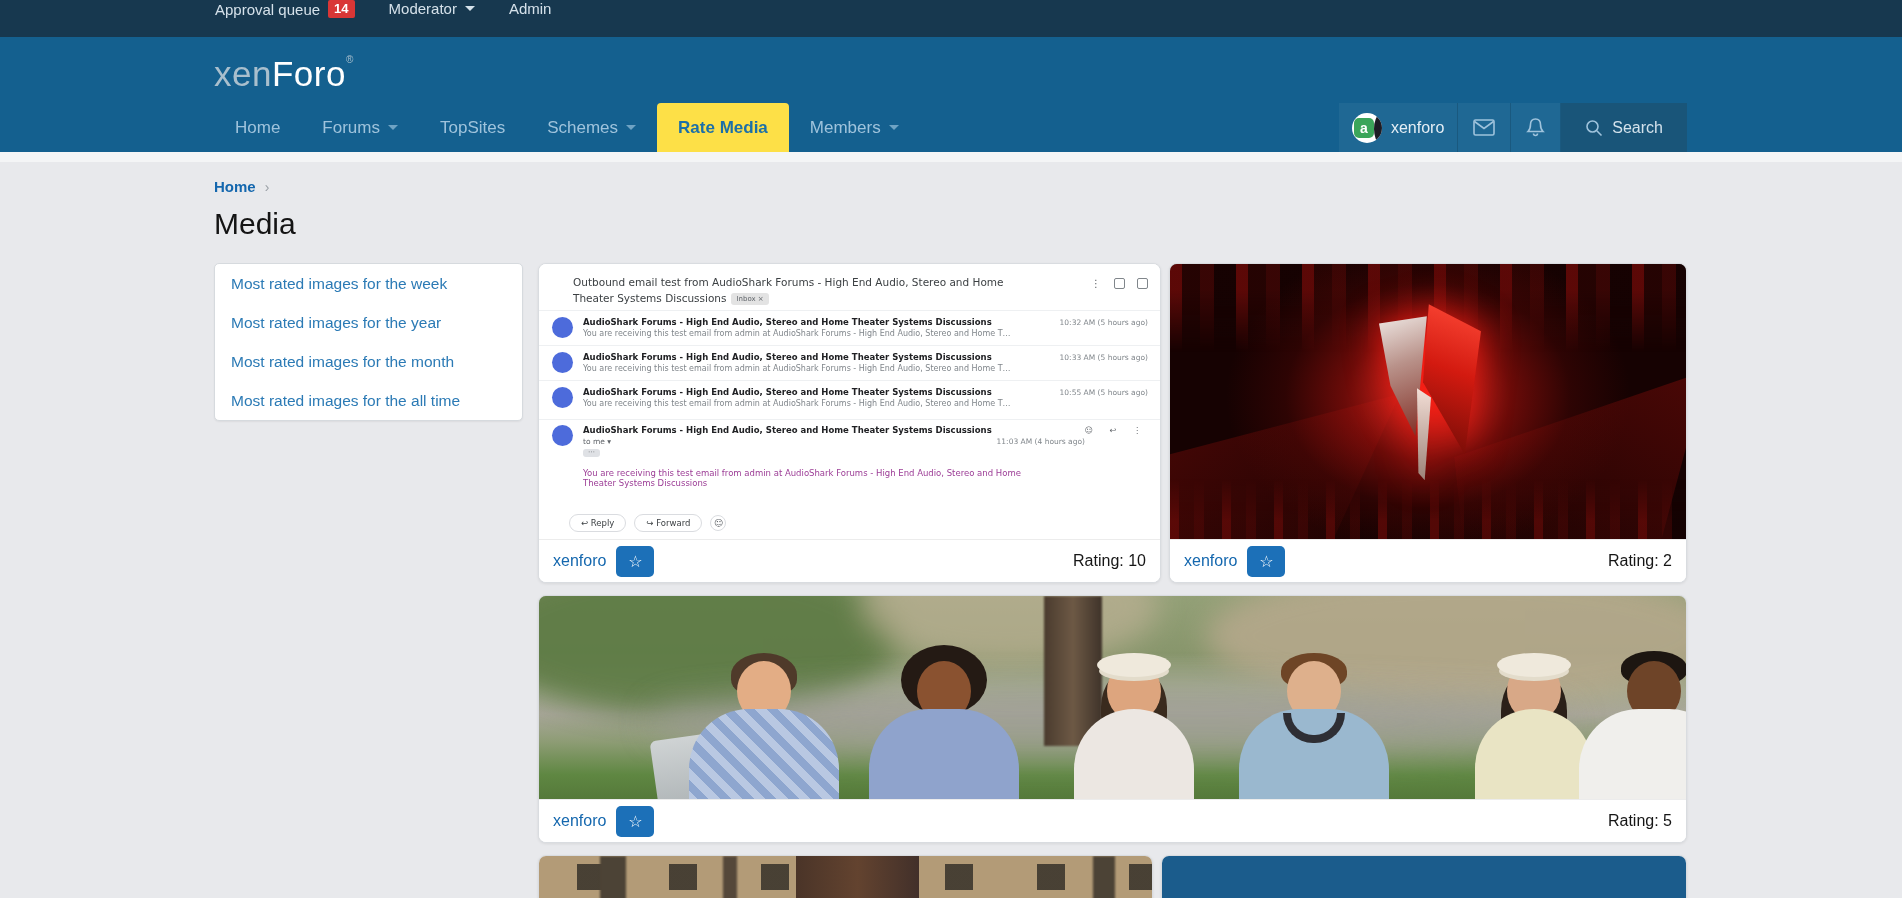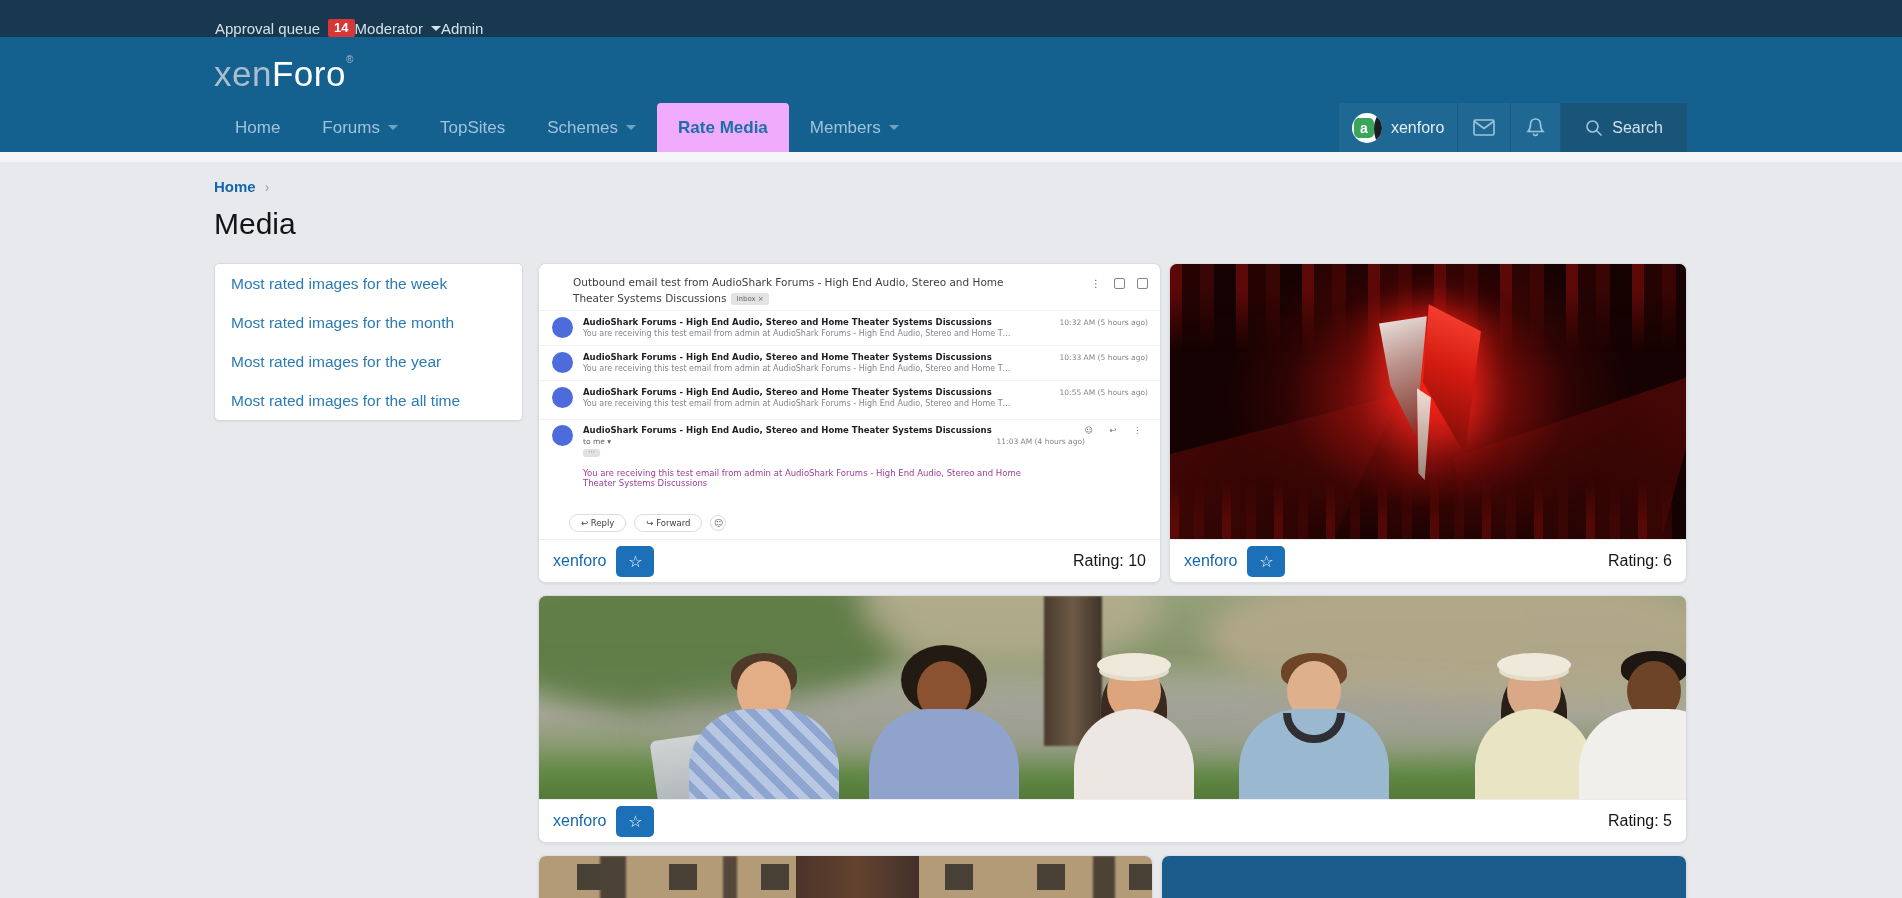--- a/index.html
+++ b/index.html
@@ -1,36 +1,36 @@
 <!DOCTYPE html>
 <html><head>
 <meta charset="utf-8">
 <style>
   * { margin:0; padding:0; box-sizing:border-box; }
   html,body { width:1902px; height:898px; overflow:hidden; }
   body { font-family:"Liberation Sans", sans-serif; background:#e8e9ec; }
   .screen { position:relative; width:1902px; height:898px; overflow:hidden; }
 
   
-  .admin-bar { height:37px; background:#17384f; display:flex; align-items:flex-end; padding-left:215px; }
+  .admin-bar { height:37px; background:#17384f; display:flex; align-items:flex-start; padding-left:215px; gap:34px; }
   .admin-link { color:#d5e1ea; font-size:15px; display:flex; align-items:center; gap:8px; cursor:pointer; }
   .count-badge { background:#d93636; color:#fff; font-size:13px; font-weight:bold; padding:1px 6px 2px; border-radius:2px; }
   .caret { width:0; height:0; border-left:5px solid transparent; border-right:5px solid transparent; border-top:5px solid #d5e1ea; display:inline-block; }
 
   
   .header { height:115px; background:#14608f; position:relative; }
   .logo { position:absolute; left:214px; top:17px; font-size:35px; letter-spacing:.5px; cursor:pointer; }
   .logo .xen { color:#a9bfcd; font-weight:400; }
   .logo .foro { color:#ffffff; font-weight:500; }
   .logo .reg { color:#a9bfcd; font-size:10px; vertical-align:top; }
   .nav-row { position:absolute; left:214px; right:215px; bottom:0; height:49px; display:flex; align-items:stretch; }
   .tabs { display:flex; align-items:stretch; }
   .tab { display:flex; align-items:center; gap:8px; padding:0 21px; color:#9fc3dc; font-size:17px; cursor:pointer; }
   .tab .caret { border-top-color:#6fa3c4; border-left-width:5px; border-right-width:5px; }
-  .tab.active { background:#f0abfc; color:#1b6fa8; font-weight:bold; border-radius:4px 4px 0 0; }
+  .tab.active { background:#fde047; color:#1b6fa8; font-weight:bold; border-radius:4px 4px 0 0; }
   .user-area { margin-left:auto; display:flex; align-items:stretch; background:rgba(255,255,255,0.05); }
   .user-block { display:flex; align-items:center; gap:9px; padding:0 13px; cursor:pointer; border-right:1px solid rgba(0,0,0,0.14); }
   .avatar { width:30px; height:30px; border-radius:50%; background:#ffffff; position:relative; overflow:hidden; }
   .avatar .green-a { position:absolute; left:2px; top:5px; width:20px; height:20px; background:#3ba55a; border-radius:5px; color:#fff; font-size:14px; font-weight:bold; text-align:center; line-height:20px; }
   .avatar .dark-slice { position:absolute; right:-4px; top:2px; width:12px; height:28px; background:#1c1c24; border-radius:50%; }
   .user-name { color:#e5eef5; font-size:16px; }
   .icon-block { display:flex; align-items:center; padding:0 15px; border-right:1px solid rgba(0,0,0,0.14); cursor:pointer; }
   .icon-block svg { display:block; }
   .search-btn { display:flex; align-items:center; gap:9px; padding:0 24px; background:rgba(0,0,0,0.18); color:#d3e2ec; font-size:16px; cursor:pointer; }
 
@@ -210,22 +210,22 @@
     <div class="breadcrumb">
       <span class="crumb-home">Home</span>
       <span class="crumb-sep">›</span>
     </div>
     <h1 class="page-title">Media</h1>
 
     <div class="content">
 
       <div class="sidebar">
         <div class="sidebar-item">Most rated images for the week</div>
+        <div class="sidebar-item">Most rated images for the year</div>
         <div class="sidebar-item">Most rated images for the month</div>
-        <div class="sidebar-item">Most rated images for the year</div>
         <div class="sidebar-item">Most rated images for the all time</div>
       </div>
 
       <div class="cards">
 
         <div class="card-row">
 
           <div class="card" style="width:623px;">
             <div class="gmail">
               <div class="g-subject"><span>Outbound email test from AudioShark Forums - High End Audio, Stereo and Home Theater Systems Discussions</span><span class="g-badge">Inbox ×</span></div>
@@ -290,21 +290,21 @@
                 <div class="lwing"></div>
                 <div class="rwing"></div>
                 <div class="blade"></div>
               </div>
             </div>
             <div class="card-footer">
               <span class="owner-link">xenforo</span>
               <button class="star-btn">
                   <span>☆</span>
                 </button>
-              <span class="rating">Rating: 6</span>
+              <span class="rating">Rating: 2</span>
             </div>
           </div>
         </div>
 
         <div class="card-row">
           <div class="card" style="width:100%;">
             <div class="people-img">
               <div class="ph-blur ph-trees"></div>
               <div class="ph-blur ph-bldg"></div>
               <div class="ph-blur ph-bldg2"></div>

